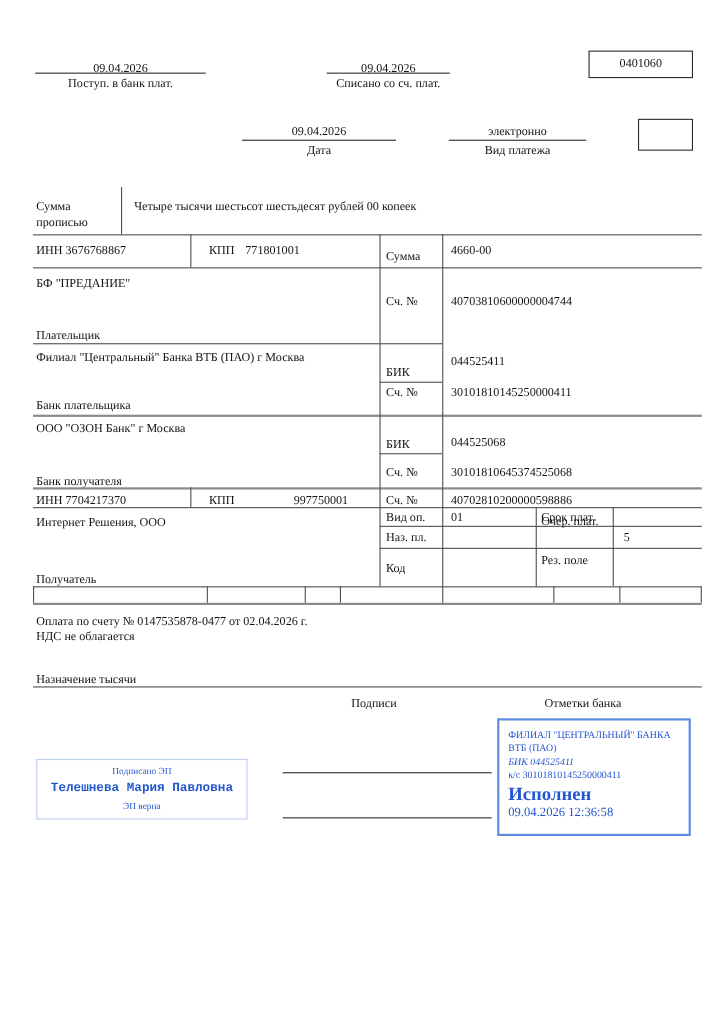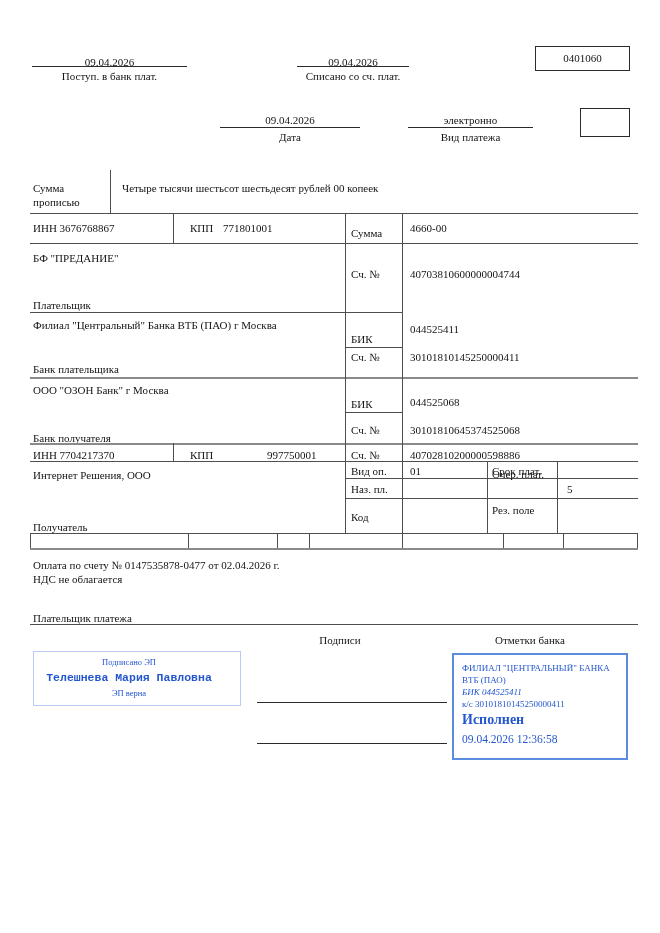--- a/index.html
+++ b/index.html
@@ -4,21 +4,21 @@
 <style>
   html,body{margin:0;padding:0;background:#e8e8e8;}
   .page{position:relative;width:660px;height:933px;background:#ffffff;margin:0 auto;
         font-family:"Liberation Serif","DejaVu Serif",serif;overflow:hidden;}
   .t{position:absolute;font-size:11px;line-height:1.15;color:#141414;white-space:nowrap;}
   .c{text-align:center;}
   .b{font-weight:bold;}
   .s9{font-size:9px;}
   .s85{font-size:8.5px;}
   .s115{font-size:11.5px;}
-  .s135{font-size:14px;font-family:Liberation Serif, serif;}
+  .s135{font-size:17px;font-family:Liberation Serif, serif;}
   .blue{color:#2456cf;}
   .hl{position:absolute;height:1px;background:#4f4f4f;}
   .hld{position:absolute;height:1px;background:#2b2b2b;}
   .hl2{position:absolute;height:2px;background:#8a8a8a;}
   .vl{position:absolute;width:1px;background:#4f4f4f;}
   .box{position:absolute;border:1px solid #2b2b2b;background:#fff;}
   .stampL{position:absolute;border:1px solid #b9cdf2;}
   .stampR{position:absolute;border:2px solid #5b8ce0;}
 </style>
 </head>
@@ -117,27 +117,27 @@
   <div class="vl" style="left:188px;top:533px;height:15px;"></div>
   <div class="vl" style="left:277px;top:533px;height:15px;"></div>
   <div class="vl" style="left:309px;top:533px;height:15px;"></div>
   <div class="vl" style="left:503px;top:533px;height:15px;"></div>
   <div class="vl" style="left:563px;top:533px;height:15px;"></div>
   <div class="vl" style="left:637px;top:533px;height:15px;"></div>
   <div class="hl2" style="left:30px;top:548px;width:608px;"></div>
 
   <div class="t" style="left:33px;top:559px;">Оплата по счету № 0147535878-0477 от 02.04.2026 г.</div>
   <div class="t" style="left:33px;top:573px;">НДС не облагается</div>
-  <div class="t" style="left:33px;top:612px;">Плательщик платежа</div>
+  <div class="t" style="left:33px;top:612px;">Назначение тысячи</div>
   <div class="hl" style="left:30px;top:624px;width:608px;"></div>
 
   <div class="t c" style="left:290px;top:634px;width:100px;">Подписи</div>
   <div class="t c" style="left:475px;top:634px;width:110px;">Отметки банка</div>
 
-  <div class="stampL" style="left:33px;top:651px;width:190px;height:53px;padding-left:16px;">
+  <div class="stampL" style="left:33px;top:690px;width:190px;height:53px;">
     <div class="t c blue s85" style="left:0;top:6px;width:190px;">Подписано ЭП</div>
     <div class="t c blue b s115" style="left:0;top:19px;width:190px;font-family:Liberation Mono, monospace;">Телешнева Мария Павловна</div>
     <div class="t c blue s85" style="left:0;top:37px;width:190px;">ЭП верна</div>
   </div>
 
   <div class="hld" style="left:257px;top:702px;width:190px;"></div>
   <div class="hld" style="left:257px;top:743px;width:190px;"></div>
 
   <div class="stampR" style="left:452px;top:653px;width:172px;height:103px;">
     <div class="t blue s9" style="left:8px;top:8px;">ФИЛИАЛ "ЦЕНТРАЛЬНЫЙ" БАНКА</div>

